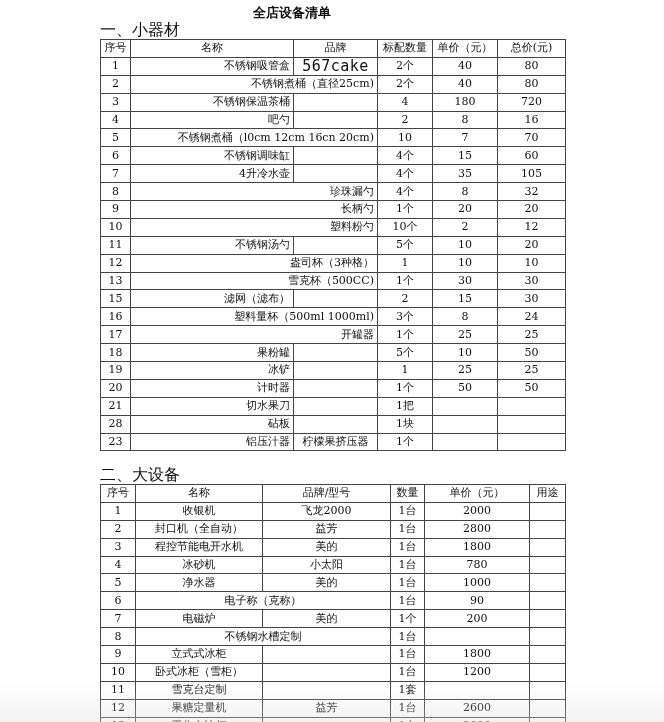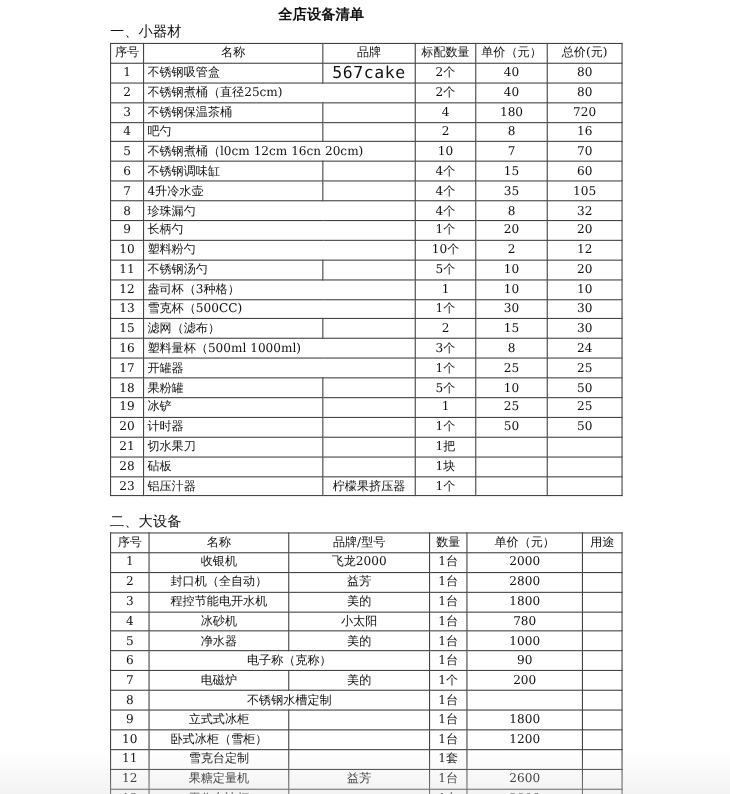--- a/index.html
+++ b/index.html
@@ -1,26 +1,26 @@
 <!DOCTYPE html>
 <html><head>
 <meta charset="utf-8">
 <style>
   html, body { margin: 0; padding: 0; background: #ffffff; }
   body { width: 664px; height: 722px; overflow: hidden; position: relative;
          font-family: "DejaVu Serif", "Liberation Serif", serif; color: #111; }
   .title { position: absolute; left: 0; width: 584px; top: 4px; text-align: center;
            font-family: "DejaVu Sans", "Liberation Sans", sans-serif; font-weight: bold; font-size: 13px; }
   .section { position: absolute; left: 100px; font-family: "DejaVu Sans", "Liberation Sans", sans-serif;
-             font-size: 13px; }
+             font-size: 16px; }
   table { position: absolute; border-collapse: collapse; table-layout: fixed; font-size: 11px; border-radius: 16px; }
   td, th { border: 1px solid #444; height: 16.9px; padding: 0 3px; font-weight: normal;
            white-space: nowrap; overflow: hidden; line-height: 16px; }
   .c { text-align: center; }
-  .l { text-align: left; }
+  .l { text-align: right; }
   .brand-mono { font-family: "DejaVu Sans Mono", "Liberation Mono", monospace; font-size: 15px; letter-spacing: 0.5px; }
   #t1 { left: 100px; top: 39px; width: 465px; }
   #t2 { left: 100px; top: 484px; width: 465px; }
   .fade { position: absolute; left: 0; right: 0; bottom: 0; height: 40px;
           background: linear-gradient(to bottom, rgba(230,230,230,0), rgba(220,220,220,0.35)); pointer-events: none; }
 </style>
 </head>
 <body>
 
 <div class="title">全店设备清单</div>

